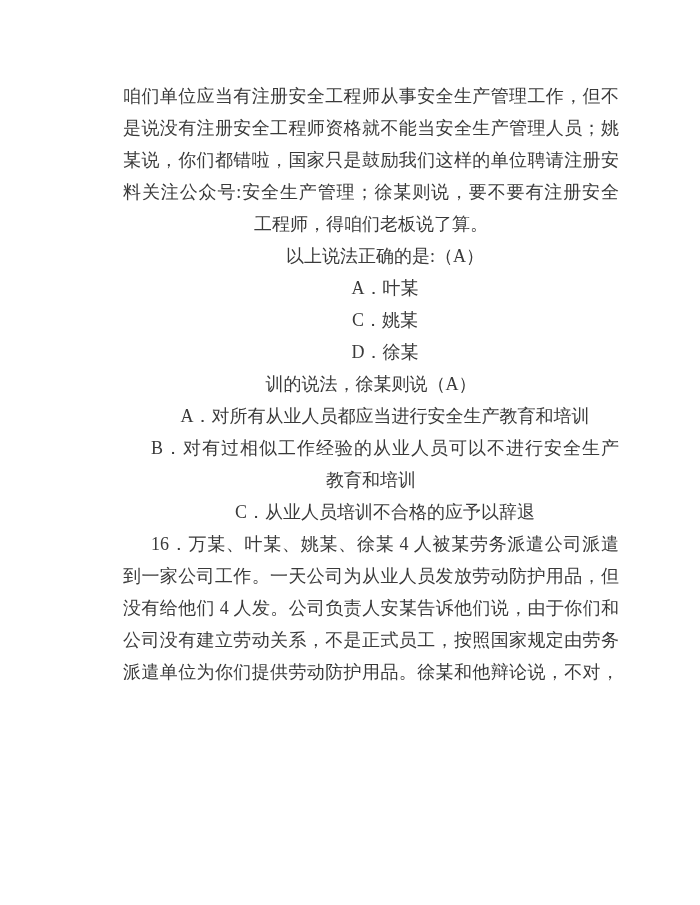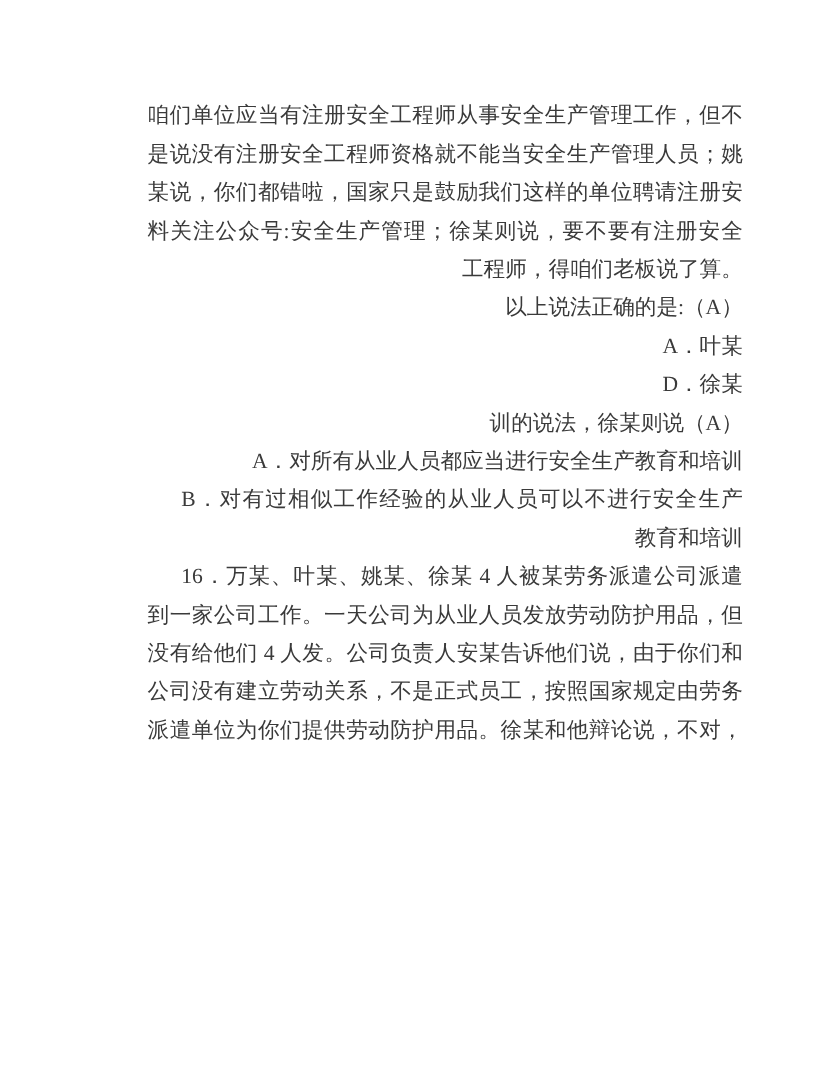--- a/index.html
+++ b/index.html
@@ -24,21 +24,21 @@
     position: absolute;
     left: 102px;
     top: 80px;
     width: 496px;
     font-size: 18px;
     line-height: 32px;
     color: #3a3a3a;
   }
   .line {
     min-height: 32px;
-    text-align: right;
+    text-align: center;
     white-space: pre-wrap;
   }
   .line.just {
     text-align: justify;
     text-align-last: justify;
   }
   .line.indent {
     text-indent: 28px;
   }
 </style>
@@ -47,24 +47,26 @@
 
 <div class="page">
   <div class="text-block" style="color: rgb(58, 58, 58);">
       <div class="line just">咱们单位应当有注册安全工程师从事安全生产管理工作，但不</div>
       <div class="line just">是说没有注册安全工程师资格就不能当安全生产管理人员；姚</div>
       <div class="line just">某说，你们都错啦，国家只是鼓励我们这样的单位聘请注册安</div>
       <div class="line just">料关注公众号:安全生产管理；徐某则说，要不要有注册安全</div>
       <div class="line">工程师，得咱们老板说了算。</div>
       <div class="line indent">以上说法正确的是:（A）</div>
       <div class="line indent">A．叶某</div>
+      <div class="line indent">C．姚某</div>
       <div class="line indent">D．徐某</div>
       <div class="line">训的说法，徐某则说（A）</div>
       <div class="line indent">A．对所有从业人员都应当进行安全生产教育和培训</div>
       <div class="line just indent">B．对有过相似工作经验的从业人员可以不进行安全生产</div>
       <div class="line">教育和培训</div>
+      <div class="line indent">C．从业人员培训不合格的应予以辞退</div>
       <div class="line just indent">16．万某、叶某、姚某、徐某 4 人被某劳务派遣公司派遣</div>
       <div class="line just">到一家公司工作。一天公司为从业人员发放劳动防护用品，但</div>
       <div class="line just">没有给他们 4 人发。公司负责人安某告诉他们说，由于你们和</div>
       <div class="line just">公司没有建立劳动关系，不是正式员工，按照国家规定由劳务</div>
       <div class="line just">派遣单位为你们提供劳动防护用品。徐某和他辩论说，不对，</div>
     </div>
 </div>
 
 </body></html>

